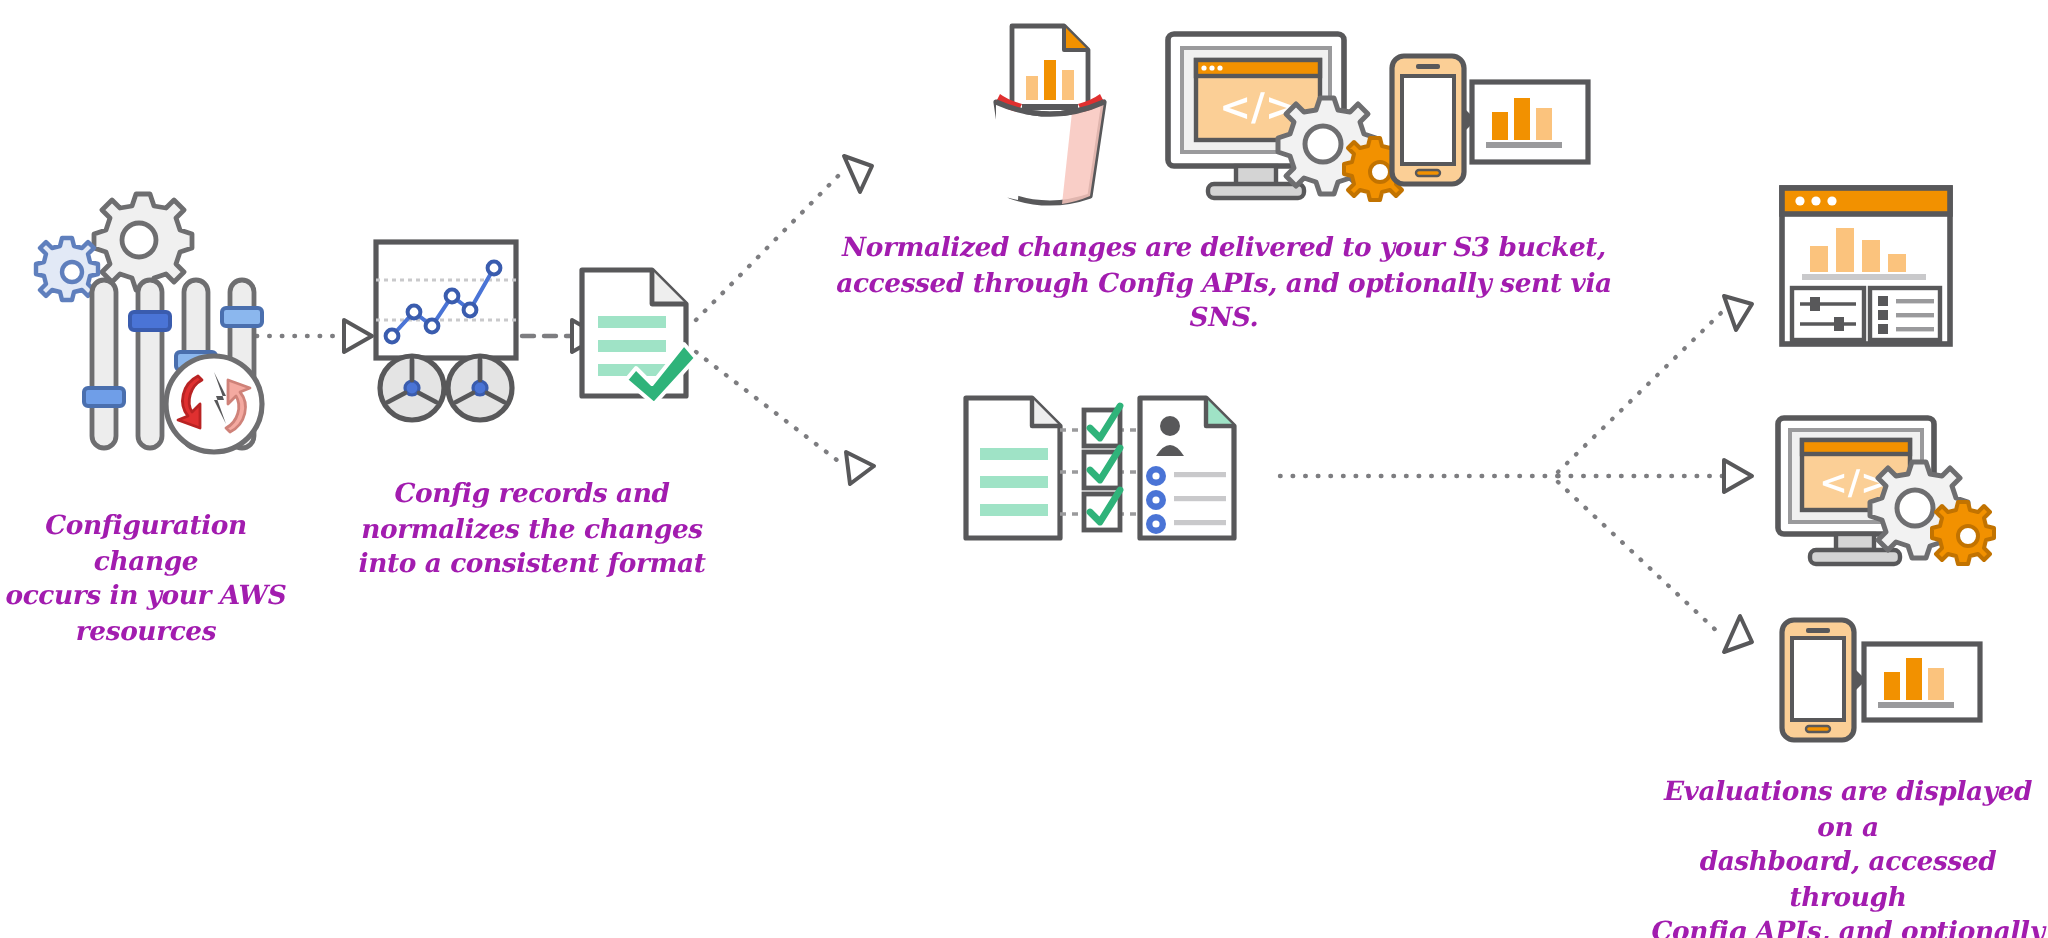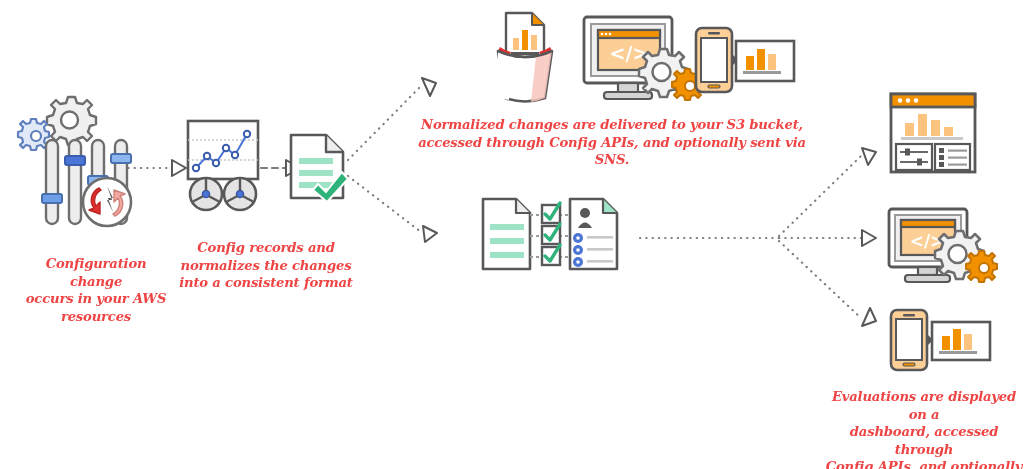--- a/index.html
+++ b/index.html
@@ -15,21 +15,21 @@
     overflow:hidden;
   }
   .node{position:absolute;}
   .caption{
     position:absolute;
     font-family:"DejaVu Serif","Liberation Serif",serif;
     font-style:italic;
     font-weight:700;
     font-size:13.2px;
     line-height:17.5px;
-    color:#ef4444;
+    color:#a21caf;
     text-align:center;
     white-space:pre-line;
     letter-spacing:-0.2px;
   }
   svg{display:block;overflow:visible;}
   .conn{position:absolute;left:0;top:0;width:1024px;height:469px;pointer-events:none;}
 </style>
 </head>
 <body>
 
@@ -98,21 +98,21 @@
       </g>
 
       <g>
         <circle cx="99" cy="110" r="24" fill="#ffffff" stroke="#6e6e70" stroke-width="2.6"></circle>
         <path d="M91,96 c-8,4 -10,14 -5,20 l-5,2 l11,4 l0,-12 l-4,4 c-3,-5 -1,-13 5,-16 Z" fill="#e03030" stroke="#b92323" stroke-width="1.4" stroke-linejoin="round"></path>
         <path d="M107,124 c8,-4 10,-14 5,-20 l5,-2 l-11,-4 l0,12 l4,-4 c3,5 1,13 -5,16 Z" fill="#f4a9a0" stroke="#cf8279" stroke-width="1.4" stroke-linejoin="round"></path>
         <path d="M99,94 l6,12 l-5,0 l5,14 l-6,-12 l5,0 Z" fill="#58585a"></path>
       </g>
     </svg>
   </div>
-  <div class="caption" style="left:0px;top:255px;width:146px;padding-left:23px;">Configuration change
+  <div class="caption" style="left:0px;top:255px;width:146px;">Configuration change
 occurs in your AWS
 resources</div>
 
   <div class="node" style="left:185px;top:118px;">
     <svg width="82" height="96" viewBox="0 0 82 96">
       <g>
         <rect x="3" y="3" width="70" height="58" fill="#ffffff" stroke="#58585a" stroke-width="2.6"></rect>
         <line x1="3" y1="22" x2="73" y2="22" stroke="#c9c9cb" stroke-width="1.4" stroke-dasharray="2 2"></line>
         <line x1="3" y1="42" x2="73" y2="42" stroke="#c9c9cb" stroke-width="1.4" stroke-dasharray="2 2"></line>
         <polyline points="11,50 22,38 31,45 41,30 50,37 62,16" fill="none" stroke="#4a74d6" stroke-width="2"></polyline>

